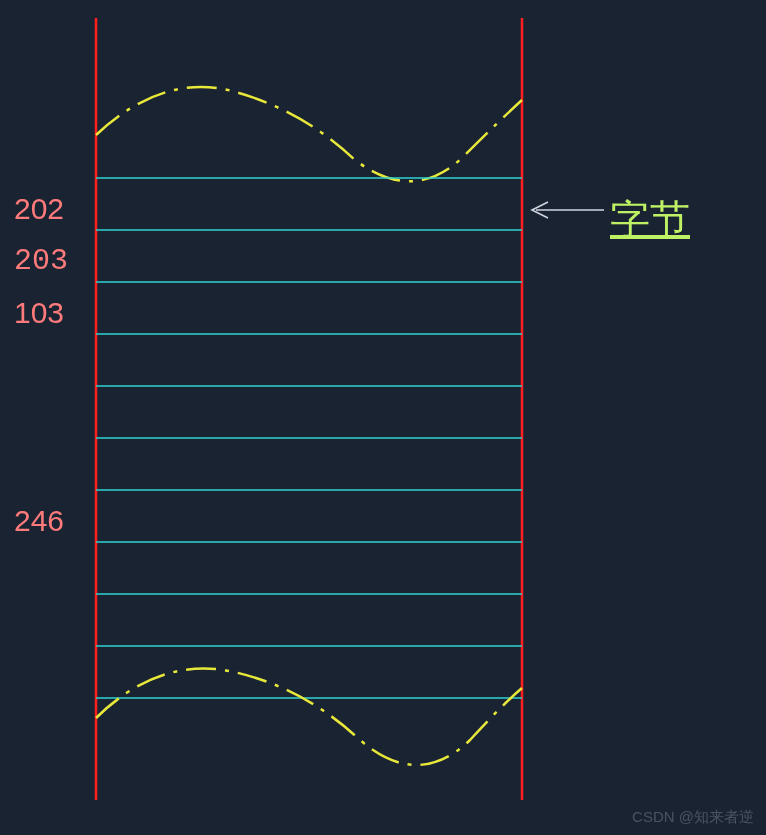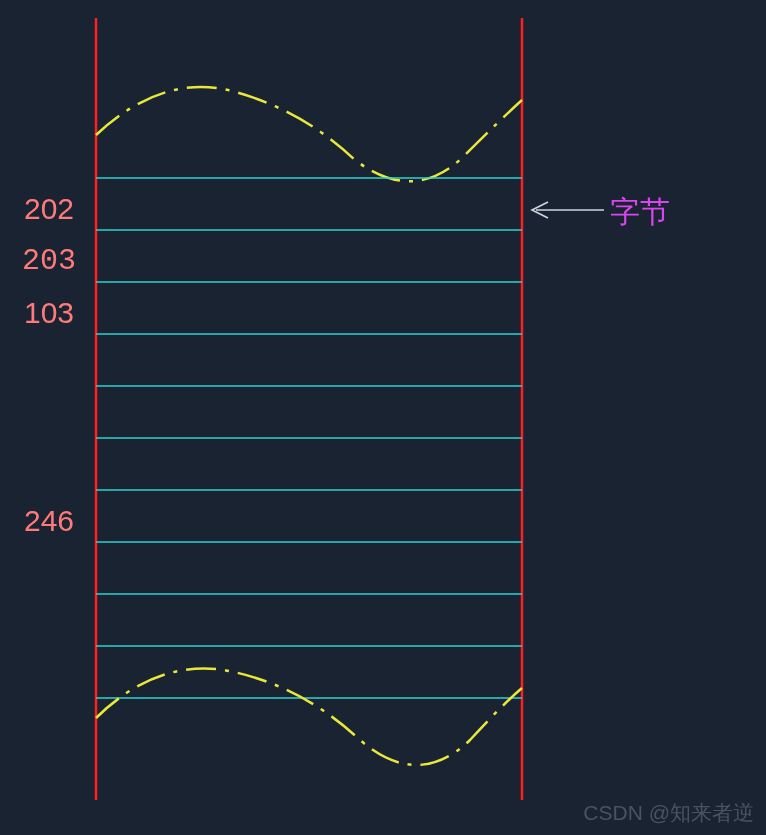--- a/index.html
+++ b/index.html
@@ -15,34 +15,35 @@
       position: absolute;
       top: 0;
       left: 0;
       width: 766px;
       height: 835px;
     }
     .address-label {
       position: absolute;
       color: #ff7b7b;
       font-size: 30px;
-      text-align: center;
+      text-align: left;
       width: 70px;
     }
     .annotation-label {
       position: absolute;
-      color: #d946ef;
-      font-size: 30px;
+      color: #bef264;
+      font-size: 40px;
+      text-decoration: underline;
     }
     .watermark {
       position: absolute;
       bottom: 8px;
       right: 12px;
       color: #6a7280;
-      font-size: 21px;
+      font-size: 15px;
       opacity: 0.6;
     }
   </style>
 </head>
 <body>
 
 <svg class="diagram" viewBox="0 0 766 835">
 
   <line x1="96" y1="18" x2="96" y2="800" stroke="#ff1f1f" stroke-width="2.5"></line>
   <line x1="522" y1="18" x2="522" y2="800" stroke="#ff1f1f" stroke-width="2.5"></line>

